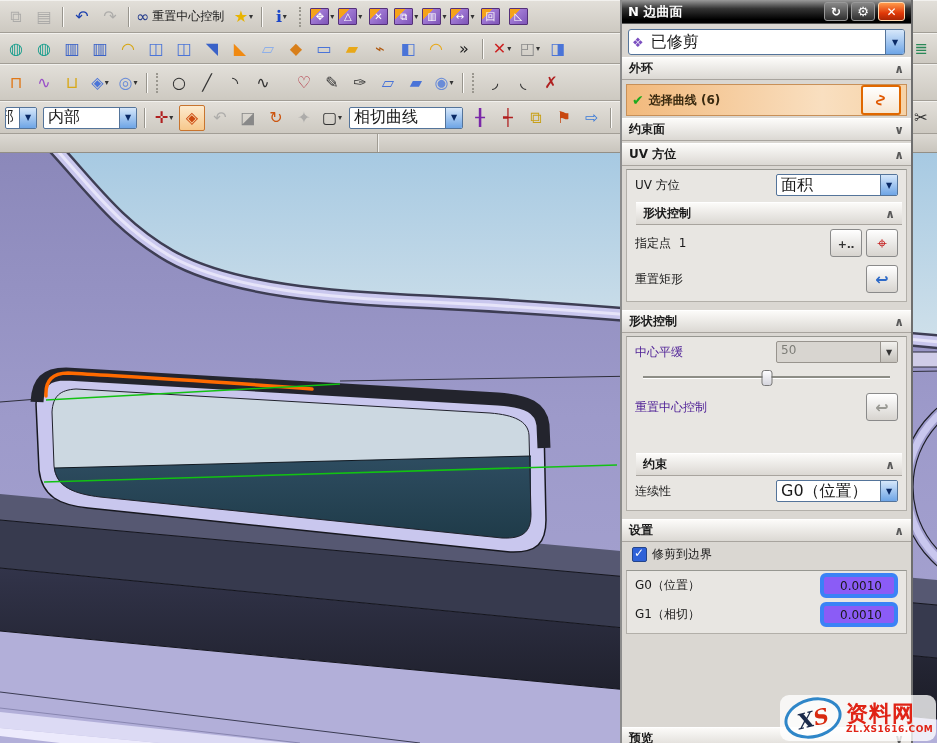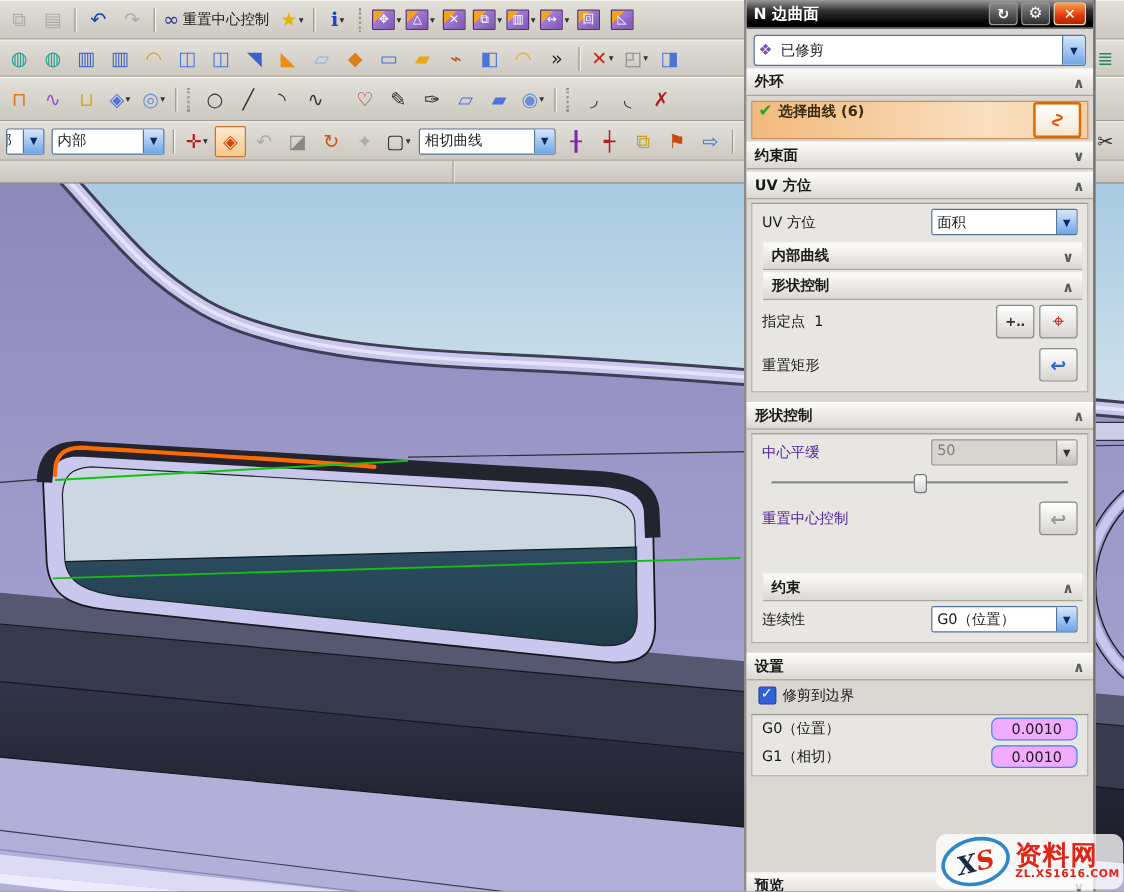--- a/index.html
+++ b/index.html
@@ -23,21 +23,21 @@
   .tbtn.active{border:1px solid #c8742e;background:linear-gradient(#fdeacd,#f6c econ 90%);background:linear-gradient(#fdeacd,#f6c88c)}
   .dd{font-size:8px;color:#333;margin-left:1px;align-self:center}
   .tsep{width:0;height:20px;border-left:1px solid #98958d;border-right:1px solid #fbfaf8;margin:0 4px}
   .grip{width:3px;height:20px;border-left:2px dotted #9a978f;margin:0 4px}
   .spacer{flex:1}
   .tlabel{font-size:12px;margin:0 3px;white-space:nowrap}
   .igroup{display:flex;align-items:center}
   
   .dropdown{height:20px;background:#fff;border:1px solid #54749a;border-radius:2px;
             display:flex;align-items:center;overflow:hidden;margin:0 3px}
-  .dval{flex:1;font-size:12px;padding:0 4px;white-space:nowrap;overflow:hidden}
+  .dval{flex:1;font-size:16px;padding:0 4px;white-space:nowrap;overflow:hidden}
   .darrow{width:16px;height:100%;flex:none;background:linear-gradient(#d6e7fa,#6ea5e6);
           border-left:1px solid #54749a;display:flex;align-items:center;justify-content:center}
   .darrow::after{content:"▼";font-size:8px;color:#0a2a66}
   #scope-partial{width:30px}
   #scope-partial .dval{margin-left:-12px}
   #scope-dd{width:92px}
   #curverule-dd{width:112px}
   
   #vpwrap{position:absolute;left:0;top:152px;width:937px;height:591px}
   
@@ -60,21 +60,21 @@
   .chev.up::after{content:"∧"}
   .chev.down::after{content:"∨"}
   .grp{margin:3px 4px 0 4px;background:#e8e6e2;border:1px solid #b2afa9;border-top-color:#979791;padding-bottom:4px}
   .drow{display:flex;align-items:center;padding:4px 8px;font-size:12px}
   .drow .lab{white-space:nowrap}
   .drow .ctrl{margin-left:auto;display:flex;align-items:flex-start}
   .drow.disabled .lab{color:#4c1d95}
   .dlg-dd{height:24px;margin:5px 6px 2px 6px;border-radius:3px}
   .dlg-dd .darrow{width:18px}
   .opt-icon::before{content:"❖";color:#7b4fc0;font-size:13px;margin:0 3px}
-  .sel-row{margin:4px 4px 0 4px;height:30px;display:flex;align-items:flex-start;padding:0 5px;
+  .sel-row{margin:4px 4px 0 4px;height:30px;display:flex;align-items:center;padding:0 5px;
            background:linear-gradient(90deg,#f2b97c,#f9dfc0 70%,#f6d2a6);border:1px solid #c89058}
   .check-g{color:#1faa1f;font-weight:bold;font-size:14px;margin-right:5px}
   .check-g::before{content:"✔"}
   .sel-row .lab{font-weight:bold;color:#3a2a10}
   .curve-btn{margin-left:auto;width:36px;height:26px;border:2px solid #e06800;border-radius:3px;
              background:linear-gradient(#fff,#f6e6d2);display:flex;align-items:center;justify-content:center}
   .scurve::before{content:"∿";display:inline-block;transform:rotate(90deg);color:#e05800;font-weight:bold;font-size:17px}
   .sqbtn{width:30px;height:26px;margin-left:4px;background:linear-gradient(#ffffff,#d7d4cf);
          border:1px solid #8a8a8a;border-radius:3px;display:flex;align-items:center;justify-content:center;font-size:14px}
   .ret::before{content:"↩";color:#2e6ac8;font-size:16px;font-weight:bold}
@@ -86,21 +86,21 @@
   .cb::after{content:"✓";position:absolute;left:1px;top:-2px;color:#fff;font-size:12px;font-weight:bold}
   .spin{width:120px;height:20px;background:#d8d5d0;border:1px solid #98948e;display:flex;overflow:hidden;border-radius:2px}
   .spinval{flex:1;color:#7d7d77;font-size:12px;padding:1px 4px}
   .spindn{width:16px;background:linear-gradient(#f2f1ee,#c4c1bb);border-left:1px solid #98948e;
           display:flex;align-items:center;justify-content:center}
   .spindn::after{content:"▼";font-size:8px;color:#333}
   .slider{height:16px;margin:2px 16px 4px 16px;position:relative}
   .track{position:absolute;top:7px;left:0;right:0;height:2px;background:#8d8d86;border-bottom:1px solid #fff}
   .thumb{position:absolute;left:50%;top:1px;width:9px;height:14px;transform:translateX(-50%);
          background:linear-gradient(#fdfdff,#d5d5dd);border:1px solid #777;border-radius:3px}
-  .numfield{width:70px;height:17px;background:#f0abfc;border:1px solid #3b82f6;border-radius:6px;
+  .numfield{width:70px;height:17px;background:#8b5cf6;border:4px solid #3b82f6;border-radius:6px;
             overflow:hidden;display:flex;align-items:center}
   .numfield span{padding-left:16px;white-space:nowrap;font-size:12px}
   #preview-hdr{position:absolute;left:0;right:0;bottom:-7px;margin:0}
   
   #watermark{position:absolute;right:1px;bottom:2px;width:148px;height:46px;z-index:9;
              background:rgba(255,255,255,.78);border-radius:9px;display:flex;align-items:center;padding:0 4px}
   .wm-ellipse{width:52px;height:34px;border:3px solid #2f86c8;border-radius:50%;transform:rotate(-14deg);
               display:flex;align-items:center;justify-content:center;flex:none;background:rgba(255,255,255,.5)}
   .wm-x{font-family:"DejaVu Serif","Liberation Serif",serif;font-style:italic;font-weight:bold;font-size:21px;color:#1a2a4a}
   .wm-s{font-family:"DejaVu Serif","Liberation Serif",serif;font-style:italic;font-weight:bold;font-size:21px;color:#d82a10}
@@ -485,24 +485,20 @@
       <div class="drow">
         <span class="lab">UV 方位</span>
         <span class="ctrl">
           <div class="dropdown" style="width:120px;margin:0">
             <span class="dval">面积</span>
             <span class="darrow"></span>
           </div>
         </span>
       </div>
       <div class="hdr subhdr">
-        <span>内部曲线</span>
-        <span class="chev down"></span>
-      </div>
-      <div class="hdr subhdr">
         <span>形状控制</span>
         <span class="chev up"></span>
       </div>
       <div class="drow">
         <span class="lab"><span>指定点</span>&nbsp;&nbsp;<span>1</span></span>
         <span class="ctrl">
           <span class="sqbtn">
               <span class="ptd"></span>
             </span>
           <span class="sqbtn">

